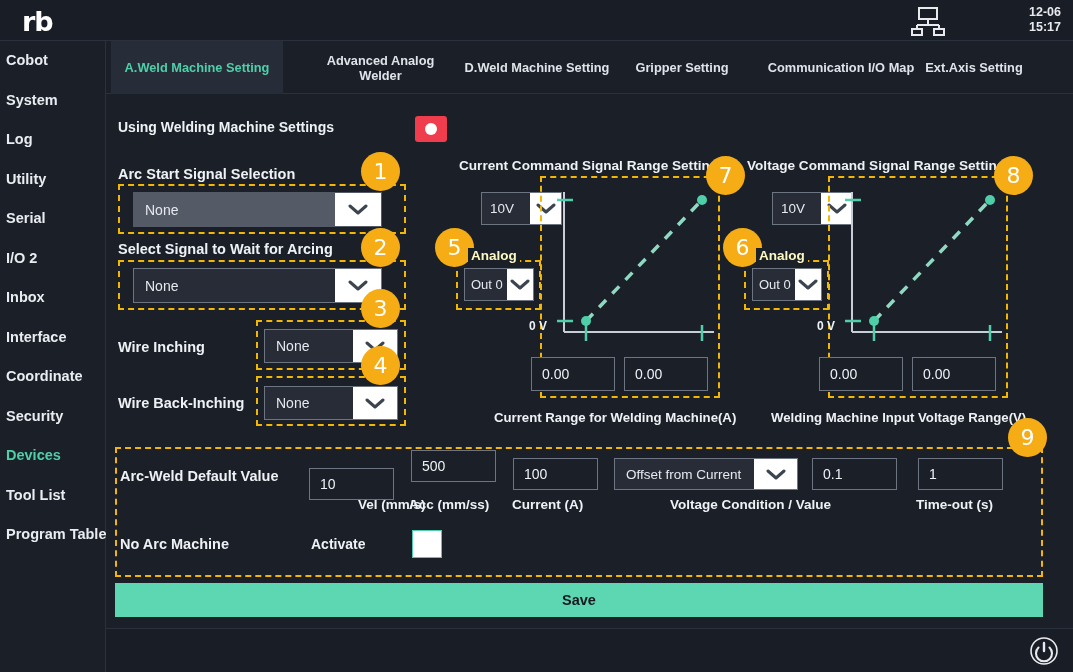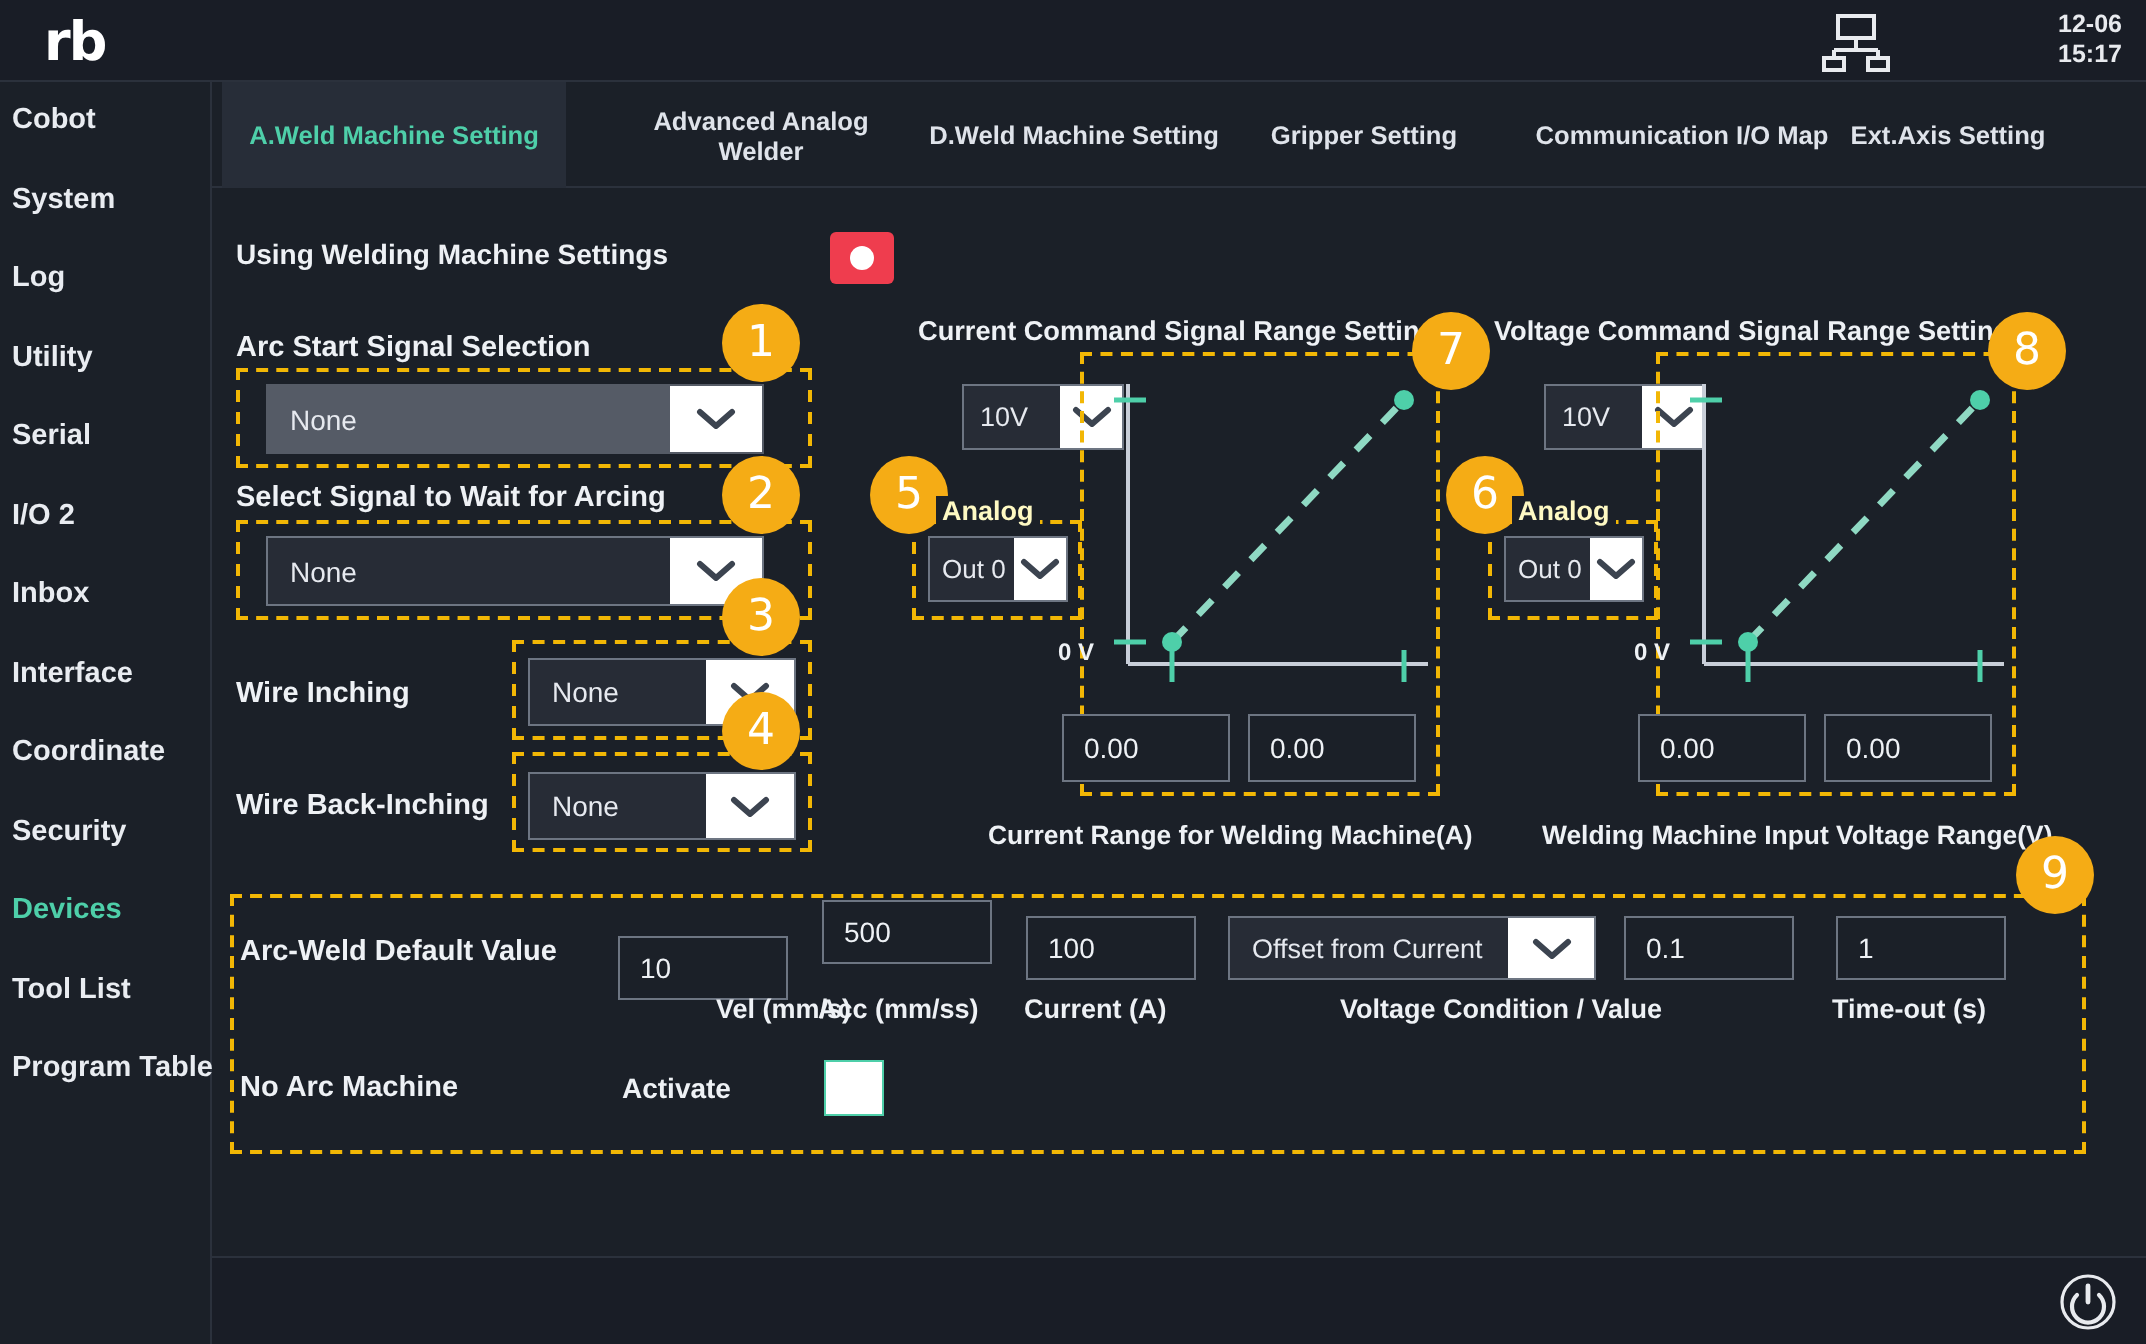--- a/index.html
+++ b/index.html
@@ -363,20 +363,21 @@
     <div class="inp" style="left:706px; top:364px; width:85px; height:32px;">0.1</div>
     <div class="lbl" style="left:564px; top:403px; font-size:13.5px;">Voltage Condition / Value</div>
 
     <div class="inp" style="left:812px; top:364px; width:85px; height:32px;">1</div>
     <div class="lbl" style="left:810px; top:403px; font-size:13.5px;">Time-out (s)</div>
 
     <div class="lbl" style="left:14px; top:442px; font-size:14.5px;">No Arc Machine</div>
     <div class="lbl" style="left:205px; top:442px; font-size:14px;">Activate</div>
     <div class="cbox" style="left:306px; top:436px;"></div>
 
+    <div class="savebtn" style="left:9px; top:489px; width:928px; height:34px;">Save</div>
   </div>
 
   <div class="bottombar">
     <div class="pwr">
       <svg viewBox="0 0 30 30" width="30" height="30">
         <circle cx="15" cy="15" r="13" fill="none" stroke="#e8eaee" stroke-width="1.6"></circle>
         <line x1="15" y1="7" x2="15" y2="15" stroke="#e8eaee" stroke-width="2.4" stroke-linecap="round"></line>
         <path d="M9.5 11.5 A8 8 0 1 0 20.5 11.5" fill="none" stroke="#e8eaee" stroke-width="2.1" stroke-linecap="round"></path>
       </svg>
     </div>

